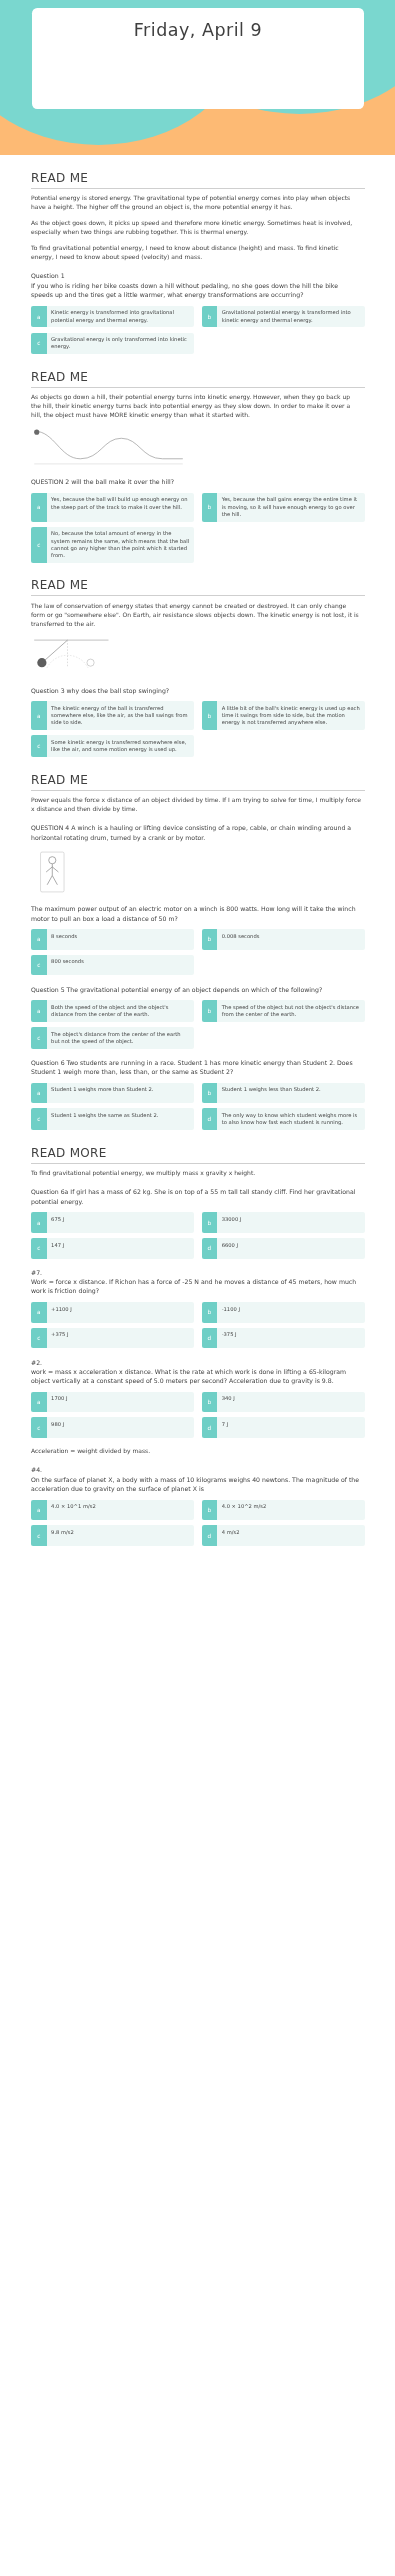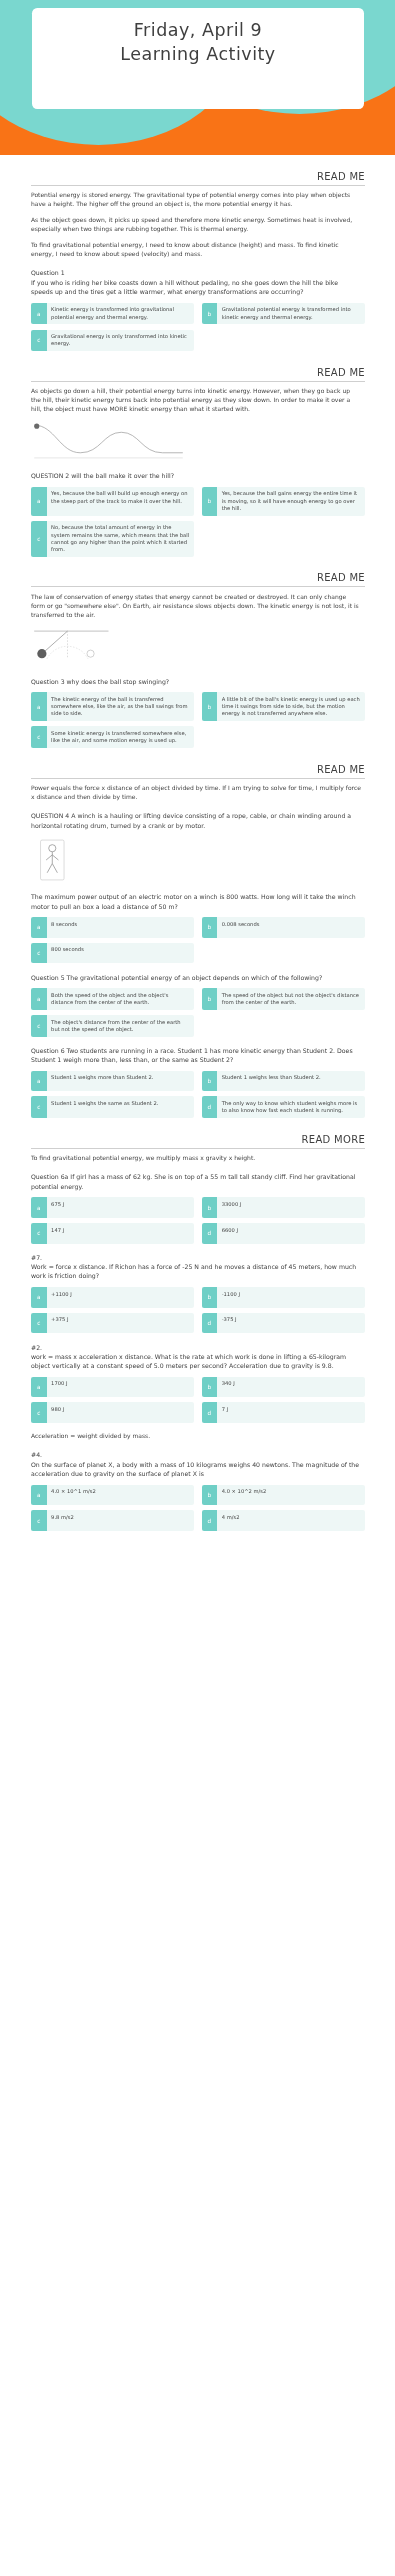--- a/index.html
+++ b/index.html
@@ -15,21 +15,21 @@
     width: 396px;
     min-height: 3005px;
     background: #ffffff;
     overflow: hidden;
   }
 
   
   .header {
     position: relative;
     height: 155px;
-    background: #f97316;
+    background: #fdba74;
     overflow: hidden;
   }
   .header .teal-blob {
     position: absolute;
     left: -46px;
     top: -77px;
     width: 289px;
     height: 222px;
     background: #7ad7cf;
     border-radius: 50%;
@@ -65,25 +65,24 @@
     letter-spacing: 0.5px;
   }
   .header .title .l { display:block; }
 
   
   .content {
     padding: 0 31px 41px 31px;
   }
 
   .section-label {
-    font-size: 10px;
+    font-size: 12px;
     color: #3f3f3f;
     margin: 15.5px 0 3.1px 0;
     letter-spacing: 0.3px;
-    text-align: right;
   }
   .rule {
     height: 0.5px;
     background: #cfcfcf;
     margin-bottom: 6.2px;
   }
   .para {
     font-size: 6px;
     line-height: 8.8px;
     color: #444;
@@ -141,21 +140,20 @@
 <body>
 
 <div class="page">
 
   <div class="header">
     <div class="teal-blob"></div>
     <div class="teal-blob2"></div>
     <div class="white-card"></div>
     <div class="title">
       <span class="l">Friday, April 9</span>
-      <span class="l">Learning Activity</span>
     </div>
   </div>
 
   <div class="content">
 
     <div class="section-label">READ ME</div>
     <div class="rule"></div>
     <p class="para">Potential energy is stored energy. The gravitational type of potential energy comes into play when objects have a height. The higher off the ground an object is, the more potential energy it has.</p>
     <p class="para">As the object goes down, it picks up speed and therefore more kinetic energy. Sometimes heat is involved, especially when two things are rubbing together. This is thermal energy.</p>
     <p class="para">To find gravitational potential energy, I need to know about distance (height) and mass. To find kinetic energy, I need to know about speed (velocity) and mass.</p>

